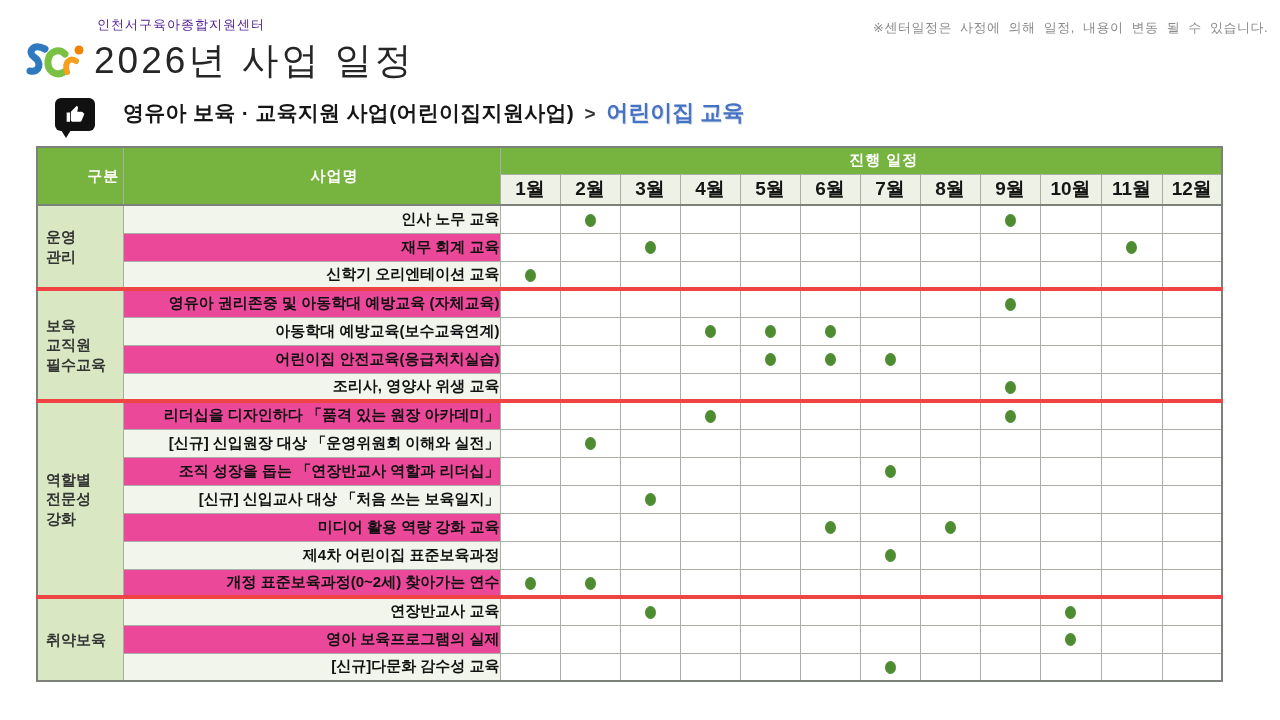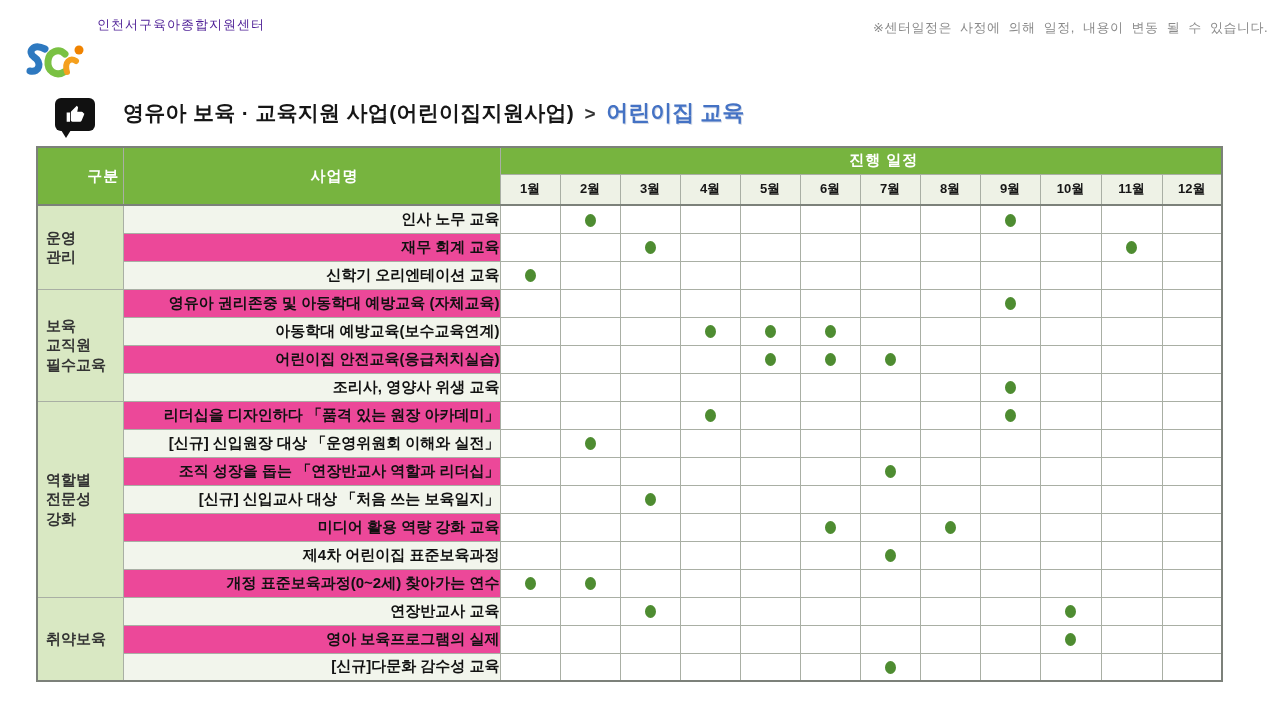--- a/index.html
+++ b/index.html
@@ -21,44 +21,45 @@
                    border-left:5px solid transparent; border-right:5px solid transparent; border-top:8px solid #111; }
   .section-title { font-size:21px; font-weight:bold; color:#161616; letter-spacing:0.3px; }
   .section-sep { font-size:19px; font-weight:bold; color:#333; margin:0 6px; }
   .section-highlight { font-size:22px; font-weight:bold; color:#4472c4; text-shadow:1px 1px 0 rgba(120,140,180,0.35); }
 
   
   .sched { position:absolute; left:36px; top:146px; border-collapse:collapse; table-layout:fixed; width:1185px; }
   .sched th, .sched td { border:1px solid #a9afa4; }
   .sched { border:2px solid #7c817a; }
   th.top { background:#77b43f; color:#ffffff; font-size:15px; font-weight:bold; height:27px; letter-spacing:1px;padding-left:46px; }
-  th.mh  { background:#eef2e6; color:#161616; font-size:13px; font-weight:bold; height:31px; border-bottom:2px solid #7c817a; }
+  th.mh  { background:#eef2e6; color:#161616; font-size:19px; font-weight:bold; height:31px; border-bottom:2px solid #7c817a; }
   th.top.side { border-bottom:2px solid #7c817a; }
   td.cat { background:#d9e8c3; color:#333; font-size:15px; font-weight:bold; text-align:left; line-height:1.3;padding-left:8px; }
   td.pname { font-size:15px; font-weight:bold; color:#111; text-align:right; height:28px; }
   tr.row-light td.pname { background:#f2f5ec; }
   tr.row-green td.pname { background:#ec4899; }
   td.mcell { background:#ffffff; text-align:center; vertical-align:middle; }
-  tr.group-start td { border-top:1px solid #ef4444; }
+  tr.group-start td { border-top:4px solid #ef4444; }
   .dot { display:inline-block; width:11px; height:13px; border-radius:50%; background:#4e8c31; vertical-align:middle; }
 </style>
 </head>
 <body>
 
 <div class="page">
 
   <div class="logo">
     <svg width="66" height="46" viewBox="0 0 66 46">
       <path d="M22 9 C10 3 4 12 11 17 C19 22 17 33 7 31" fill="none" stroke="#2e79c0" stroke-width="7" stroke-linecap="round"></path>
       <path d="M42 14 C36 8 26 11 25 21 C24 31 33 37 41 32" fill="none" stroke="#7ac143" stroke-width="7" stroke-linecap="round"></path>
       <path d="M44 32 C41 22 47 17 53 21" fill="none" stroke="#f5a01e" stroke-width="6" stroke-linecap="round"></path>
       <circle cx="56" cy="10" r="4.5" fill="#f08300"></circle>
     </svg>
   </div>
   <div class="org-name">인천서구육아종합지원센터</div>
+  <div class="main-title">2026년 사업 일정</div>
   <div class="disclaimer">※센터일정은 사정에 의해 일정, 내용이 변동 될 수 있습니다.</div>
 
   <div class="section-head">
     <div class="bubble">
       <svg width="20" height="20" viewBox="0 0 24 24">
         <path fill="#ffffff" d="M2 20h4V9H2v11zM22 10c0-1.1-.9-2-2-2h-5.3l.95-4.57.03-.32c0-.41-.17-.79-.44-1.06L14.17 1 7.59 7.59C7.22 7.95 7 8.45 7 9v9c0 1.1.9 2 2 2h9c.83 0 1.54-.5 1.84-1.22l3.02-7.05c.09-.23.14-.47.14-.73v-1z"></path>
       </svg>
     </div>
     <div>
       <span class="section-title">영유아 보육 · 교육지원 사업(어린이집지원사업)</span>

